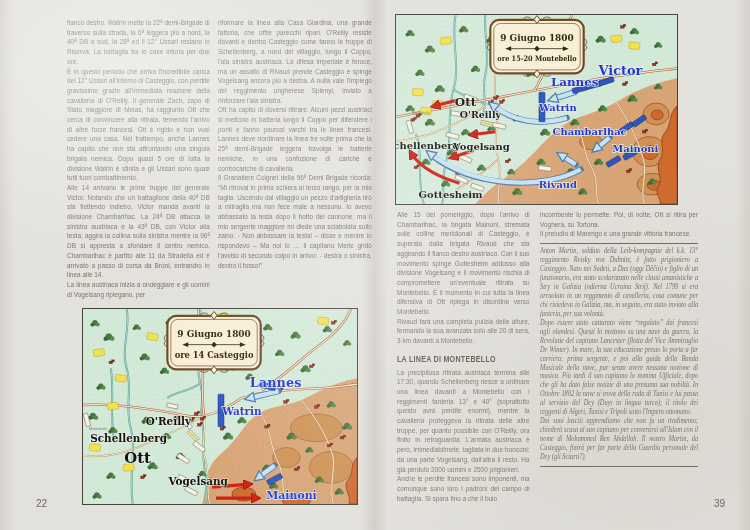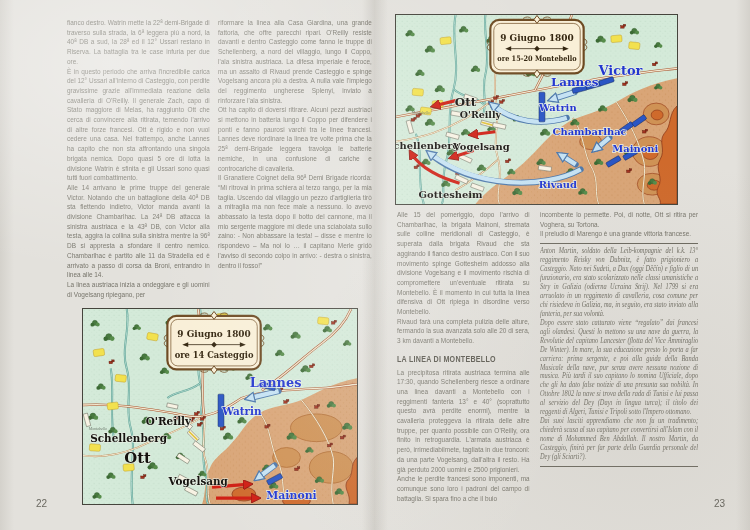--- a/index.html
+++ b/index.html
@@ -560,15 +560,15 @@
     <div class="col c2R">
       <p>incombente lo permette. Poi, di notte, Ott si ritira per Voghera, su Tortona.</p>
       <p>Il preludio di Marengo è una grande vittoria francese.</p>
       <aside class="sidebar">
         <p>Anton Martin, soldato della Leib-kompagnie del k.k. 13° reggimento Reisky von Dubnitz, è fatto prigioniero a Casteggio. Nato nei Sudeti, a Dux (oggi Děčín) e figlio di un funzionario, era stato scolarizzato nelle classi umanistiche a Stry in Galizia (odierna Ucraina Strij). Nel 1799 si era arruolato in un reggimento di cavalleria, cosa comune per chi risiedeva in Galizia, ma, in seguito, era stato inviato alla fanteria, per sua volontà.</p>
         <p>Dopo essere stato catturato viene “regalato” dai francesi agli olandesi. Questi lo mettono su una nave da guerra, la Revolutie del capitano Lancester (flotta del Vice Ammiraglio De Winter). In mare, la sua educazione presto lo porta a far carriera: prima sergente, e poi alla guida della Banda Musicale della nave, pur senza avere nessuna nozione di musica. Più tardi il suo capitano lo nomina Ufficiale, dopo che gli ha dato false notizie di una presunta sua nobiltà. In Ottobre 1802 la nave si trova della rada di Tunisi e lui passa al servizio del Dey (Dayı in lingua turca); il titolo dei reggenti di Algeri, Tunisi e Tripoli sotto l'Impero ottomano.</p>
         <p>Dai suoi lasciti apprendiamo che non fu un tradimento; chiederà scusa al suo capitano per convertirsi all'Islam con il nome di Mohammed Ben Abdallah. Il nostro Martin, da Casteggio, finirà per far parte della Guardia personale del Dey (gli Sciarti?).</p>
       </aside>
     </div>
 
-    <div class="pagenum pn23">23</div>
+    <div class="pagenum pn23">39</div>
   </section>
 </div>
 
 </body></html>

